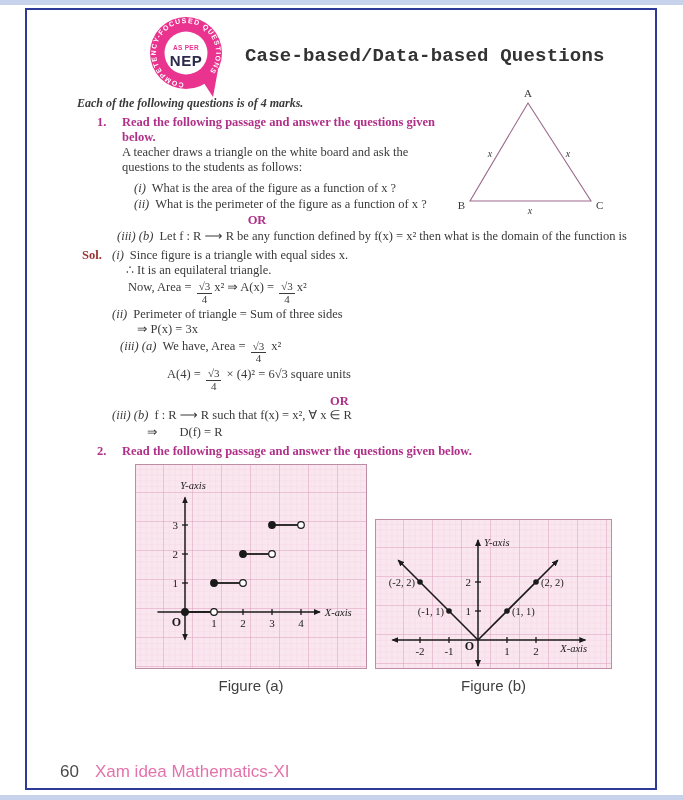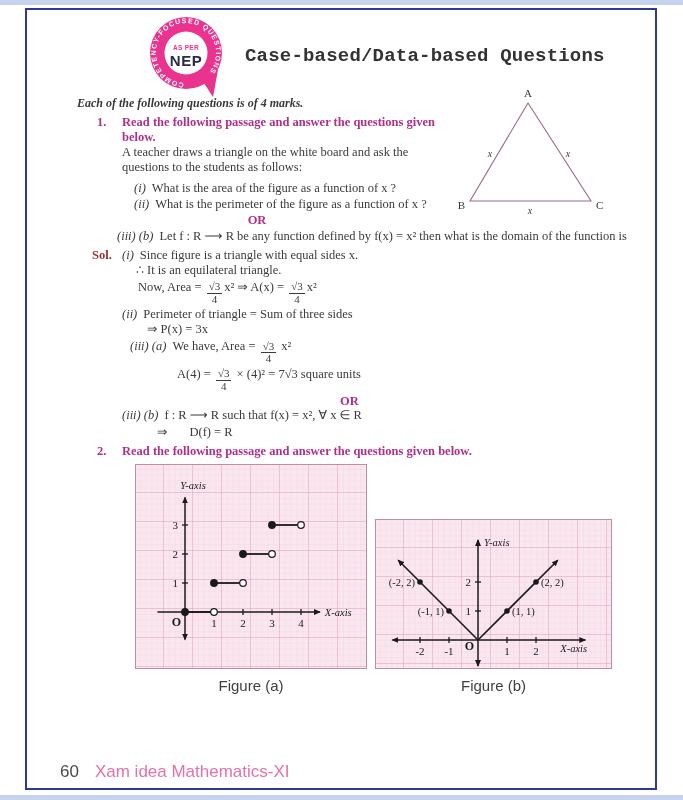--- a/index.html
+++ b/index.html
@@ -27,21 +27,21 @@
   .tri-float{float:right;width:182px;height:130px;margin:-28px 0 2px 8px}
   .q-items{margin:6px 0 0 12px}
   .q-item{line-height:15.5px}
   .q-item-label{margin-right:6px;font-style:italic}
   .or1{width:270px;text-align:center;color:#b02f88;font-weight:bold;margin-top:1px}
   .or2{padding-left:218px;color:#b02f88;font-weight:bold;line-height:14px}
   .q-iiib{margin-left:-5px;padding-left:58px;text-indent:-58px;margin-top:1px}
   .lbl{font-style:italic;margin-right:6px}
   
   .sol{display:flex;margin-top:4px;font-size:12.5px;line-height:15px}
-  .sol-label{flex:none;margin-left:15px;width:30px;font-weight:bold;color:#993333}
+  .sol-label{flex:none;margin-left:5px;width:30px;font-weight:bold;color:#993333}
   .sol-bd{flex:1}
   .s-r2{padding-left:14px}
   .m-r3{padding-left:8px}
   .s-r5{padding-left:25px}
   .m-r7{padding-left:47px}
   .s-r10{padding-left:35px;margin-top:2px}
   .s-r10 .res{margin-left:22px}
   .mline{margin:2px 8px}
   .frac{display:inline-block;text-align:center;vertical-align:-0.95em;line-height:1.05;margin:0 2px}
   .frac .fn{display:block;font-size:11px;padding:0 2px;border-bottom:1px solid #3a3a3c}
@@ -118,21 +118,21 @@
       <div class="s-r2">∴ It is an equilateral triangle.</div>
       <div class="mline m-r3">
         <span>Now, Area = </span><span class="frac"><span class="fn">√3</span><span class="fd">4</span></span><span>x² ⇒ A(x) = </span><span class="frac"><span class="fn">√3</span><span class="fd">4</span></span><span>x²</span>
       </div>
       <div><span class="lbl">(ii)</span><span>Perimeter of triangle = Sum of three sides</span></div>
       <div class="s-r5">⇒ P(x) = 3x</div>
       <div class="mline">
         <span class="lbl">(iii) (a)</span><span>We have, Area = </span><span class="frac"><span class="fn">√3</span><span class="fd">4</span></span><span> x²</span>
       </div>
       <div class="mline m-r7">
-        <span>A(4) = </span><span class="frac"><span class="fn">√3</span><span class="fd">4</span></span><span> × (4)² = 7√3 square units</span>
+        <span>A(4) = </span><span class="frac"><span class="fn">√3</span><span class="fd">4</span></span><span> × (4)² = 6√3 square units</span>
       </div>
       <div class="or2">OR</div>
       <div><span class="lbl">(iii) (b)</span><span>f : R ⟶ R such that f(x) = x², ∀ x ∈ R</span></div>
       <div class="s-r10"><span>⇒</span><span class="res">D(f) = R</span></div>
     </div>
   </div>
 
   <div class="q">
     <div class="q-num">2.</div>
     <div class="q-bd">

